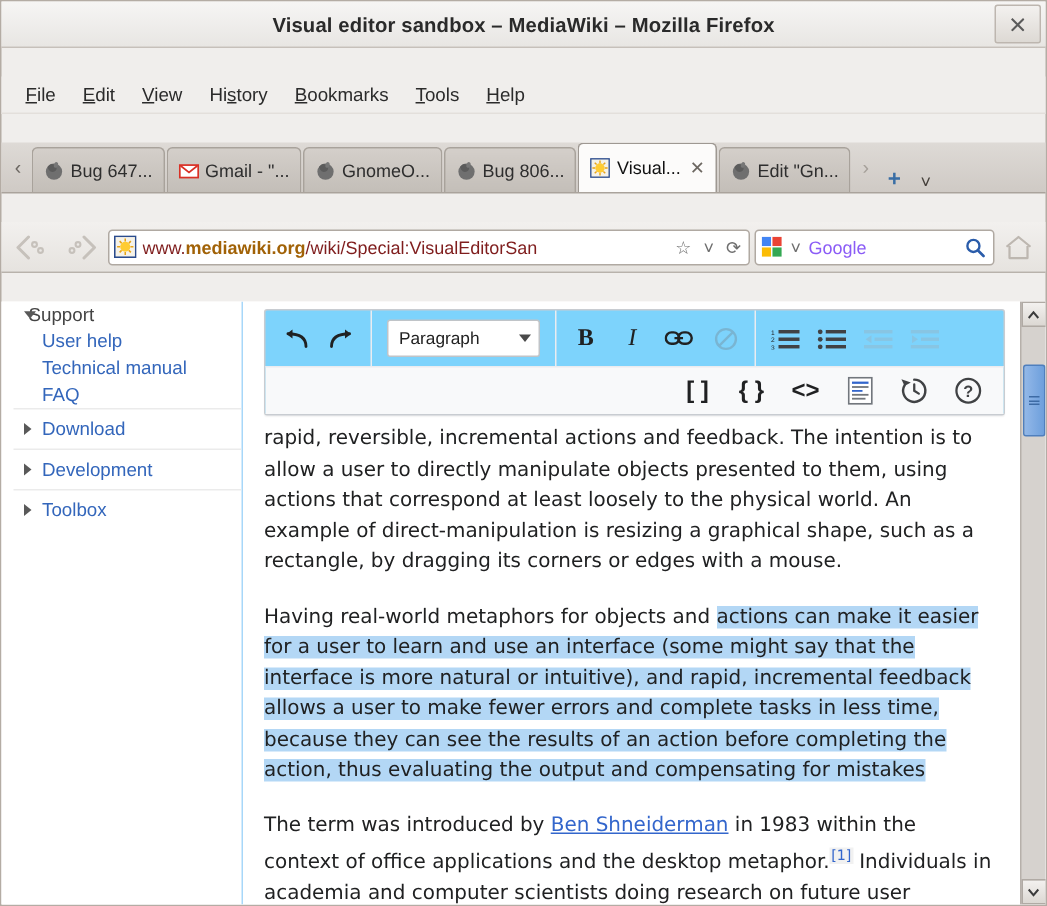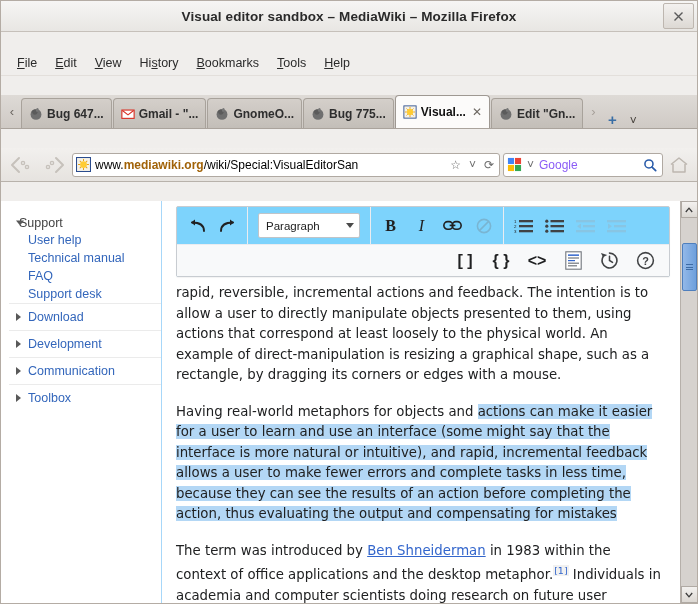--- a/index.html
+++ b/index.html
@@ -43,21 +43,21 @@
                justify-content:center; color:#6b6661; font-size:13px; cursor:pointer; }
   .tabscroll.disabled { color:#a6a09a; }
   .tab { height:30px; min-width:0; display:flex; align-items:center; gap:4px;
          padding:0 7px; margin-right:1px;
          background:linear-gradient(#d4cfca,#c3beb8);
          border:1px solid #a8a29b; border-bottom:none;
          border-radius:4px 4px 0 0; font-size:12px; color:#2e2e2e;
          cursor:pointer; max-width:100px; }
   .tab.active { background:#fcfbfa; border-color:#9e9892;
                 color:#111; height:33px; }
-  .tab .tablabel { overflow:hidden; text-overflow:clip; white-space:nowrap;font-weight:bold; }
+  .tab .tablabel { overflow:hidden; text-overflow:clip; white-space:nowrap; }
   .tab .tabclose { color:#6d6862; font-size:12px; margin-left:2px; }
   .favicon { width:14px; height:14px; flex:0 0 14px; display:block; }
   .tabplus { width:20px; display:flex; align-items:center; justify-content:center;
              color:#3a6ea5; font-size:15px; font-weight:bold; cursor:pointer; }
   .tabchev { width:22px; display:flex; align-items:center; justify-content:center;
              color:#45403b; font-size:12px; cursor:pointer; }
 
   
   .navbar { height:34px; background:linear-gradient(#f2f0ee,#e6e3df);
             display:flex; align-items:center; gap:3px; padding:0 5px;
@@ -65,38 +65,38 @@
   .navbtn { width:30px; height:26px; display:flex; align-items:center;
             justify-content:center; cursor:pointer; }
   .urlbar { flex:1 1 auto; height:24px; background:#fff;
             border:1px solid #b0a9a2; border-radius:3px;
             display:flex; align-items:center; padding:0 3px; gap:4px;
             min-width:0; }
   .urlbar .siteicon { width:15px; height:15px; flex:0 0 15px; }
   .urltext { flex:1 1 auto; font-size:12px; color:#999; white-space:nowrap;
              overflow:hidden; min-width:0; }
   .urltext b { color:#a16207; font-weight:bold; }
-  .urltext .dim { color:#000000; }
+  .urltext .dim { color:#7f1d1d; }
   .urlicon { flex:0 0 auto; display:flex; align-items:center;
              justify-content:center; cursor:pointer; color:#6e6e6e;
              font-size:12px; padding:0 2px; }
   .searchbar { width:160px; height:24px; background:#fff;
                border:1px solid #b0a9a2; border-radius:3px;
                display:flex; align-items:center; padding:0 3px; gap:3px;
                flex:0 0 160px; }
   .searchbar .sph { flex:1 1 auto; font-size:12px; color:#8b5cf6; }
   .homebtn { width:26px; height:26px; display:flex; align-items:center;
              justify-content:center; cursor:pointer; }
 
   
   .content { flex:1 1 auto; display:flex; background:#fff; min-height:0;
              position:relative; overflow:hidden; }
 
   .sidebar { width:161px; flex:0 0 161px; background:#fff;
-             border-right:1px solid #a7d7f9; padding:13px 0 0 8px;
+             border-right:1px solid #a7d7f9; padding:0 0 0 8px;
              overflow:hidden; position:relative; }
   .sb-head { font-size:12.5px; color:#444; padding:2px 0 1px 10px;
              position:relative; white-space:nowrap; }
   .sb-sub { font-size:12.5px; color:#3366bb; padding:2px 0 2px 19px;
             cursor:pointer; white-space:nowrap; }
   .sb-group { font-size:12.5px; color:#3366bb; padding:6px 0 6px 19px;
               position:relative; cursor:pointer; white-space:nowrap;
               border-top:1px solid #ebebeb; }
   .tri { position:absolute; left:7px; top:50%; transform:translateY(-50%);
          width:0; height:0; }
@@ -225,21 +225,21 @@
       </svg>
       <span class="tablabel">GnomeO...</span>
     </div>
 
     <div class="tab">
       <svg class="favicon" viewBox="0 0 16 16">
         <circle cx="8" cy="8.5" r="6.2" fill="#6f6f6f"></circle>
         <path d="M3 5 Q6 1 9 4 Q11 6 9 8 Q6 10 4 7 Z" fill="#5b5b5b"></path>
         <ellipse cx="9.5" cy="3.4" rx="1.5" ry="2.2" fill="#777" transform="rotate(20 9.5 3.4)"></ellipse>
       </svg>
-      <span class="tablabel">Bug 775...</span>
+      <span class="tablabel">Bug 806...</span>
     </div>
 
     <div class="tab active">
       <svg class="favicon" viewBox="0 0 16 16">
         <rect x="1" y="1" width="14" height="14" fill="#f5f2e8" stroke="#2a4b8d" stroke-width="1"></rect>
         <circle cx="8" cy="8" r="3.6" fill="#ffcc33"></circle>
         <g stroke="#e8a317" stroke-width="1.1">
           <path d="M8 2.2 V4.3 M8 11.7 V13.8 M2.2 8 H4.3 M11.7 8 H13.8"></path>
           <path d="M4 4 L5.4 5.4 M12 4 L10.6 5.4 M4 12 L5.4 10.6 M12 12 L10.6 10.6"></path>
         </g>
@@ -320,33 +320,28 @@
   <div class="content">
 
     <div class="sidebar">
       <div class="sb-head">
         <span class="tri down"></span>
         <span>Support</span>
       </div>
       <div class="sb-sub">User help</div>
       <div class="sb-sub">Technical manual</div>
       <div class="sb-sub">FAQ</div>
-      <div class="sb-sub">Support desk</div>
 
       <div class="sb-group">
         <span class="tri right"></span>
         <span>Download</span>
       </div>
       <div class="sb-group">
         <span class="tri right"></span>
         <span>Development</span>
-      </div>
-      <div class="sb-group">
-        <span class="tri right"></span>
-        <span>Communication</span>
       </div>
       <div class="sb-group">
         <span class="tri right"></span>
         <span>Toolbox</span>
       </div>
     </div>
 
     <div class="mainpane">
 
       <div class="vetoolbar">

